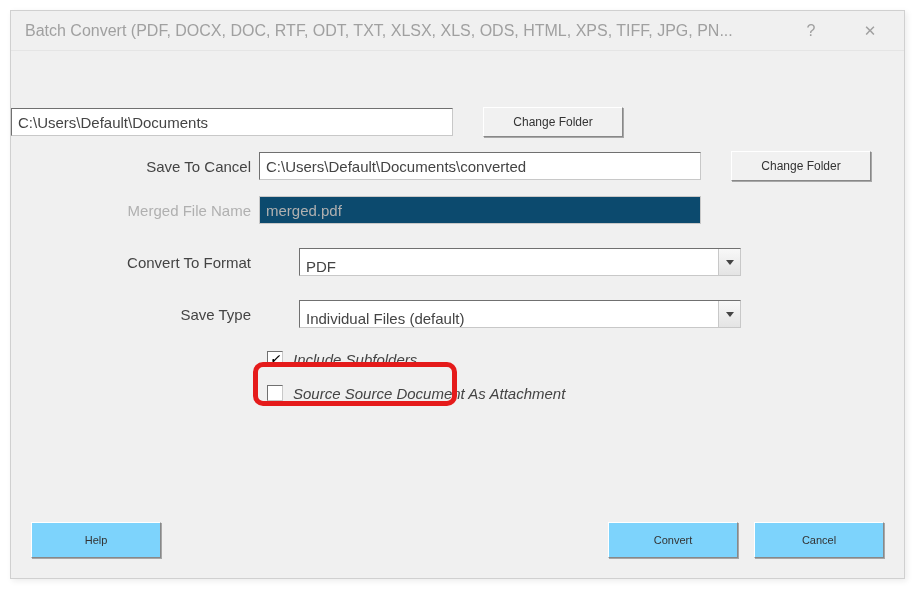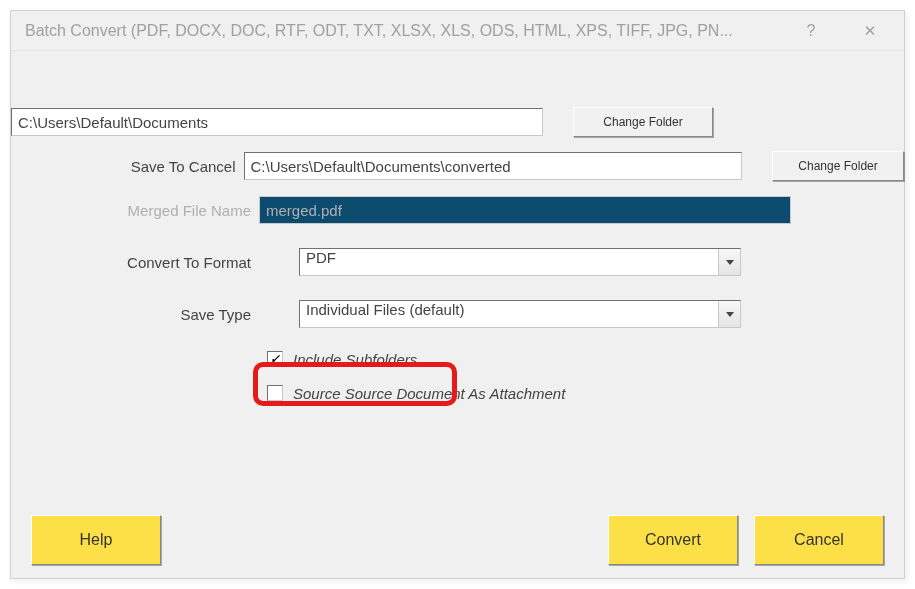--- a/index.html
+++ b/index.html
@@ -65,36 +65,36 @@
       border-bottom: 1px solid #c8c8c8;
       background: #ffffff;
       color: #444;
       outline: none;
     }
     .text-input.disabled {
       background: #0c4a6e;
       color: #b0b0b0;
       border-color: #c8c8c8;
     }
-    .text-input.path { width: 532px; }
+    .text-input.path { width: 442px; }
     .select-wrap {
       position: relative;
       width: 442px;
       height: 28px;
     }
     .select-wrap .select-box {
       width: 100%;
       height: 100%;
       border-top: 1px solid #707070;
       border-left: 1px solid #707070;
       border-right: 1px solid #c8c8c8;
       border-bottom: 1px solid #c8c8c8;
       background: #ffffff;
       display: flex;
-      align-items: flex-start;
+      align-items: flex-end;
       padding-left: 6px;
       color: #444;
       cursor: default;
     }
     .select-wrap .select-arrow {
       position: absolute;
       right: 1px; top: 1px;
       width: 22px; height: 26px;
       background: linear-gradient(#f8f8f8,#e4e4e4);
       border-left: 1px solid #c8c8c8;
@@ -160,30 +160,30 @@
     .bottom-bar {
       position: absolute;
       left: 0; right: 0; bottom: 0;
       height: 70px;
       display: flex;
       align-items: center;
       padding: 0 20px 6px 20px;
     }
     .bottom-btn {
       width: 130px;
-      height: 50px;
+      height: 36px;
       color: #333;
-      background: #fde047;
+      background: #7dd3fc;
       border-top: 1px solid #ffffff;
       border-left: 1px solid #ffffff;
       border-right: 1px solid #888888;
       border-bottom: 1px solid #888888;
       box-shadow: 1px 1px 0 rgba(0,0,0,0.3);
       font-family: inherit;
-      font-size: 16px;
+      font-size: 11px;
       cursor: default;
     }
     .spacer { flex: 1 1 auto; }
     .bottom-btn.gap { margin-left: 16px; }
   </style>
 </head>
 <body>
 
 <div class="dialog">
 

